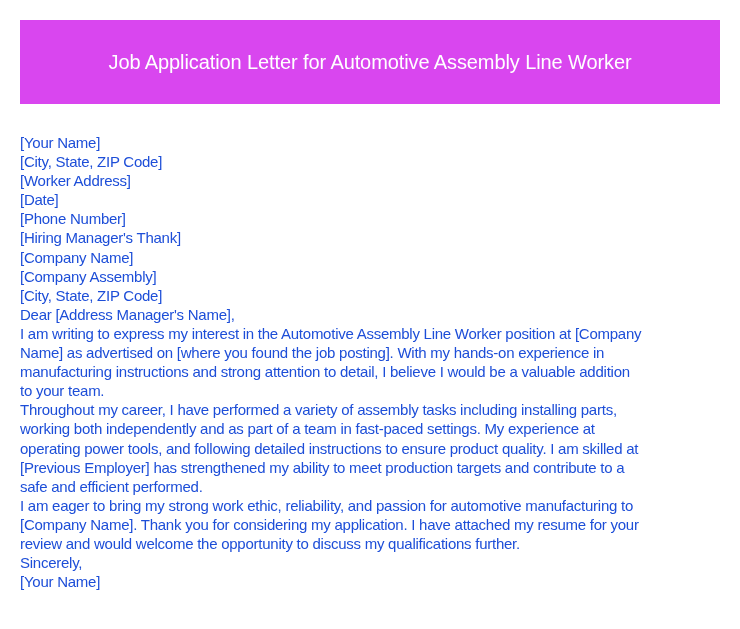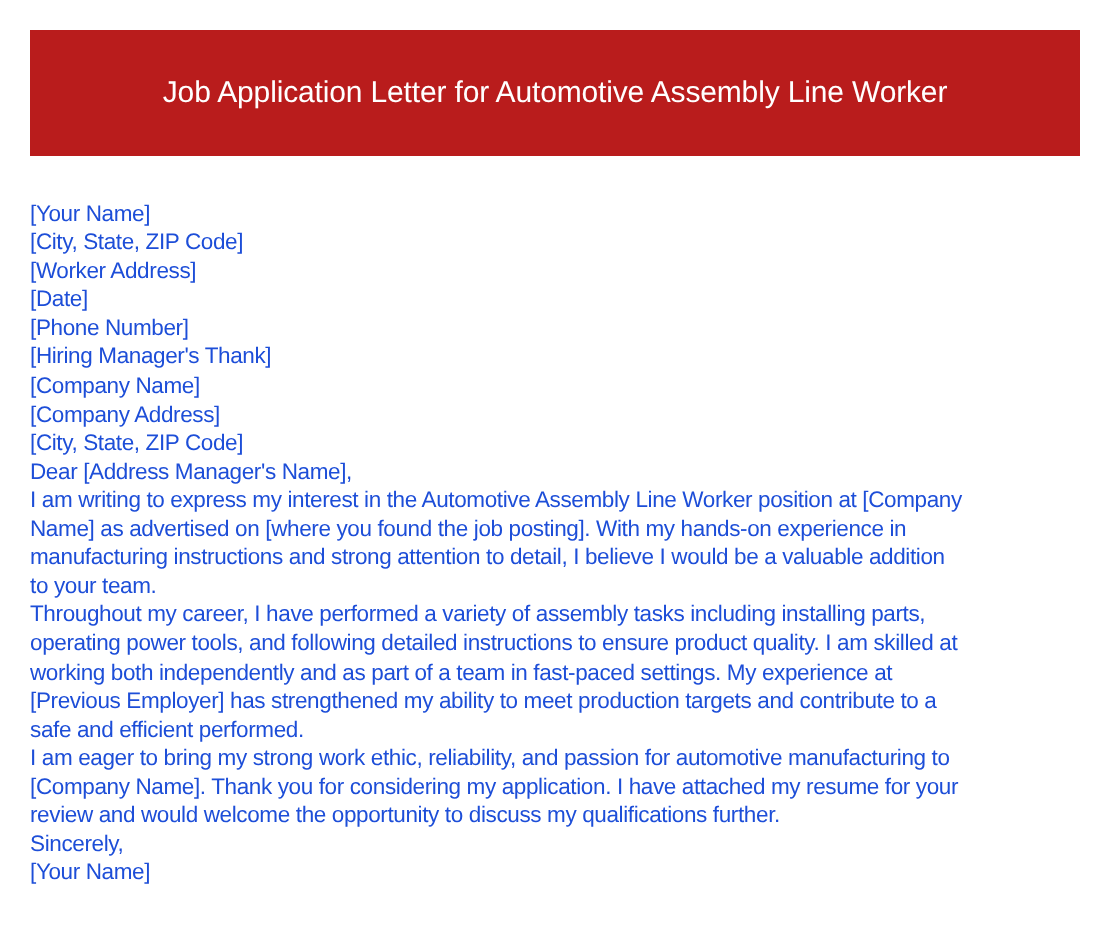--- a/index.html
+++ b/index.html
@@ -1,19 +1,19 @@
 <!DOCTYPE html>
 <html><head>
   <meta charset="utf-8">
   <style>
     html, body { margin: 0; padding: 0; background: #ffffff; }
     body { width: 740px; height: 629px; position: relative; overflow: hidden; }
     .header {
       position: absolute; left: 20px; top: 20px; width: 700px; height: 84px;
-      background: #b91c1c;
+      background: #d946ef;
       display: flex; align-items: center; justify-content: center;
     }
     .header-title {
       color: #ffffff;
       font-family: "Liberation Sans", sans-serif;
       font-size: 20px;
       letter-spacing: -0.1px;
     }
     .letter {
       position: absolute; left: 20px; top: 133px; width: 710px;
@@ -37,36 +37,36 @@
   <div>
     <span class="line">[Your Name]</span>
     <span class="line">[City, State, ZIP Code]</span>
     <span class="line">[Worker Address]</span>
     <span class="line">[Date]</span>
     <span class="line">[Phone Number]</span>
   </div>
   <div>
     <span class="line">[Hiring Manager's Thank]</span>
     <span class="line">[Company Name]</span>
-    <span class="line">[Company Address]</span>
+    <span class="line">[Company Assembly]</span>
     <span class="line">[City, State, ZIP Code]</span>
   </div>
   <span class="line">Dear [Address Manager's Name],</span>
 
   <div>
     <span class="line">I am writing to express my interest in the Automotive Assembly Line Worker position at [Company</span>
     <span class="line">Name] as advertised on [where you found the job posting]. With my hands-on experience in</span>
     <span class="line">manufacturing instructions and strong attention to detail, I believe I would be a valuable addition</span>
     <span class="line">to your team.</span>
   </div>
 
   <div>
     <span class="line">Throughout my career, I have performed a variety of assembly tasks including installing parts,</span>
+    <span class="line">working both independently and as part of a team in fast-paced settings. My experience at</span>
     <span class="line">operating power tools, and following detailed instructions to ensure product quality. I am skilled at</span>
-    <span class="line">working both independently and as part of a team in fast-paced settings. My experience at</span>
     <span class="line">[Previous Employer] has strengthened my ability to meet production targets and contribute to a</span>
     <span class="line">safe and efficient performed.</span>
   </div>
 
   <div>
     <span class="line">I am eager to bring my strong work ethic, reliability, and passion for automotive manufacturing to</span>
     <span class="line">[Company Name]. Thank you for considering my application. I have attached my resume for your</span>
     <span class="line">review and would welcome the opportunity to discuss my qualifications further.</span>
   </div>
 

